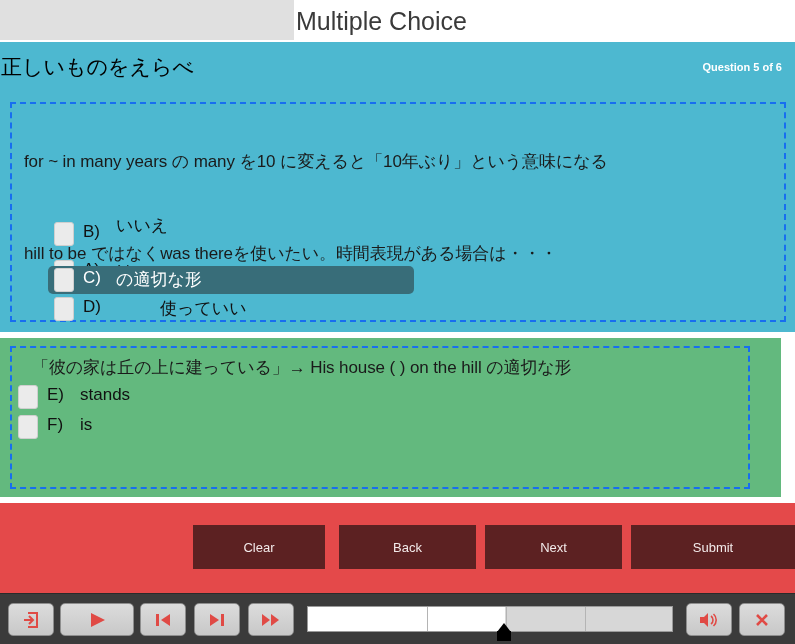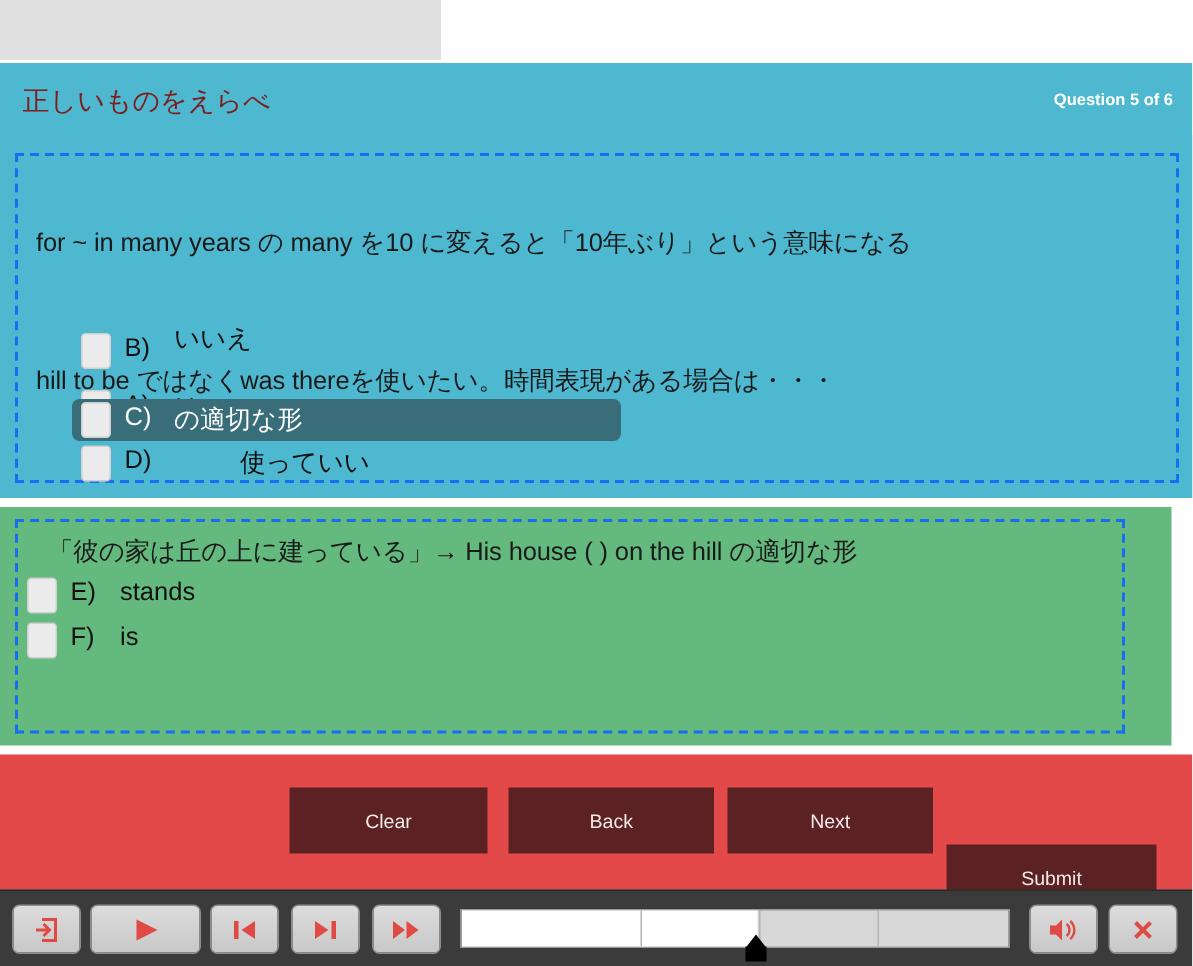--- a/index.html
+++ b/index.html
@@ -41,25 +41,25 @@
 
   
   .qheader {
     position: absolute;
     left: 0; top: 42px;
     width: 795px; height: 48px;
     background: #4db8d0;
   }
   .qheader-title {
     position: absolute;
-    left: 15px; top: 0;
+    left: 1px; top: 0;
     height: 48px;
     line-height: 50px;
-    font-size: 18px;
-    color: #7f1d1d;
+    font-size: 21px;
+    color: #000000;
     white-space: nowrap;
   }
   .qheader-counter {
     position: absolute;
     right: 13px; top: 0;
     height: 48px;
     line-height: 50px;
     font-size: 11px;
     font-weight: bold;
     color: #ffffff;
@@ -221,20 +221,21 @@
     background: #000000;
   }
 </style>
 </head>
 <body>
 
 <div id="app">
 
   <div class="titlebar">
     <div class="titlebar-grayblock"></div>
+    <div class="titlebar-text">Multiple Choice</div>
   </div>
 
   <div class="qheader" style="background: rgb(77, 184, 208);">
     <div class="qheader-title">正しいものをえらべ</div>
     <div class="qheader-counter">Question 5 of 6</div>
   </div>
 
   <div class="panel panel-teal" style="background: rgb(77, 184, 208);">
     <div class="dashbox"></div>
 
@@ -283,21 +284,21 @@
       <div class="cbox" style="top:77px;"></div>
       <div class="olabel" style="top:77px;">F)</div>
       <div class="otext" style="top:77px;">is</div>
     </div>
   </div>
 
   <div class="actionbar" style="background: rgb(228, 73, 74);">
     <button class="actbtn" style="left: 193px; width: 132px; background: rgb(92, 33, 34);">Clear</button>
     <button class="actbtn" style="left: 339px; width: 137px; background: rgb(92, 33, 34);">Back</button>
     <button class="actbtn" style="left: 485px; width: 137px; background: rgb(92, 33, 34);">Next</button>
-    <button class="actbtn" style="left: 631px; width: 140px; background: rgb(92, 33, 34); margin-top: 38px;">Submit</button>
+    <button class="actbtn" style="left: 631px; width: 164px; background: rgb(92, 33, 34);">Submit</button>
   </div>
 
   <div class="toolbar" style="background: rgb(59, 59, 59);"></div>
 
   <button class="tbtn" style="left:8px; width:46px;">
     <span>
       <svg width="18" height="18" viewBox="0 0 18 18">
         <path d="M6 2 H15 V16 H6" fill="none" stroke="#e04a45" stroke-width="2"></path>
         <path d="M2 9 H10" stroke="#e04a45" stroke-width="2"></path>
         <path d="M7 5 L11 9 L7 13" fill="none" stroke="#e04a45" stroke-width="2"></path>

